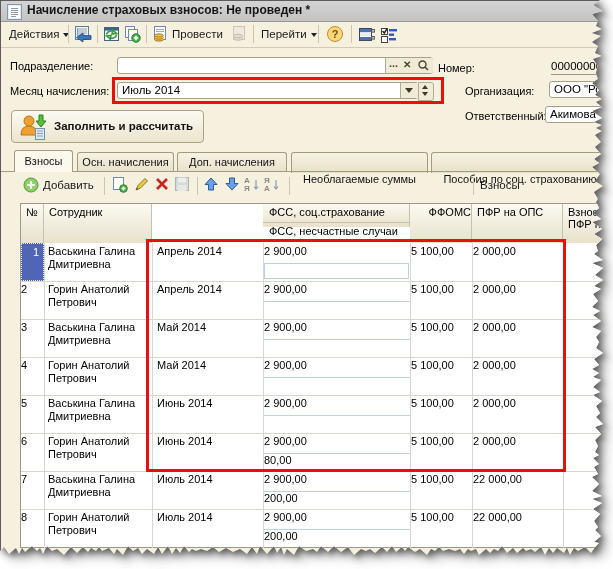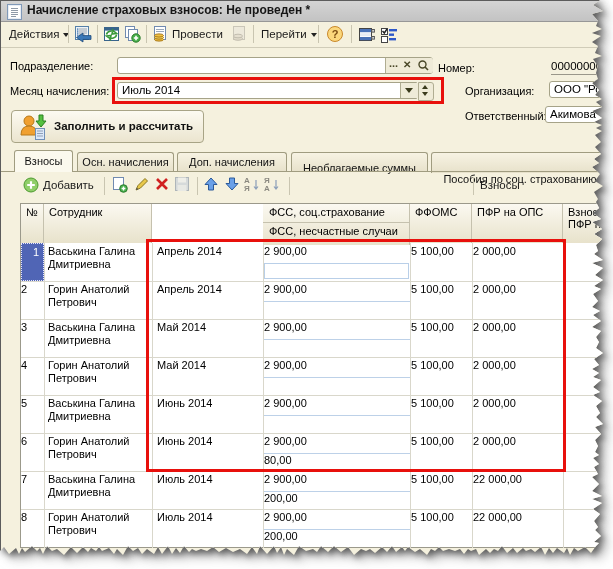--- a/index.html
+++ b/index.html
@@ -175,21 +175,21 @@
             <line x1="19" y1="20.5" x2="25" y2="20.5"></line>
             <line x1="19" y1="23" x2="25" y2="23"></line>
           </g>
     </svg>
     <span style="position:absolute;left:42px;top:9px;font-size:11.5px;font-weight:bold;color:#111;">Заполнить и рассчитать</span>
   </div>
 
   <div class="tab" style="left:14px;top:150px;width:59px;height:22px;background:#fbf9ee;padding-top:4px;z-index:2;">Взносы</div>
   <div class="tab" style="left:77px;top:152px;width:97px;height:20px;padding-top:3px;">Осн. начисления</div>
   <div class="tab" style="left:177px;top:152px;width:110px;height:20px;padding-top:3px;">Доп. начисления</div>
-  <div class="tab" style="left:291px;top:152px;width:137px;height:20px;padding-top:9px;">Необлагаемые суммы</div>
+  <div class="tab" style="left:291px;top:152px;width:137px;height:20px;padding-top:20px;">Необлагаемые суммы</div>
   <div class="tab" style="left:431px;top:152px;width:178px;height:20px;padding-top:20px;">Пособия по соц. страхованию</div>
   <div class="abs" id="tabline"></div>
   <div class="abs" style="left:15px;top:171px;width:57px;height:1px;background:#fbf9ee;z-index:3;"></div>
 
   <div class="abs" id="ttb" style="left:1px;top:172px;width:603px;height:26px;">
     <svg class="abs" style="left:22px;top:5px" width="16" height="16" viewBox="0 0 16 16">
       <circle cx="8" cy="8" r="7" fill="#8fce68" stroke="#4e9a30"></circle>
       <path d="M8 4.2 L8 11.8 M4.2 8 L11.8 8" stroke="#fff" stroke-width="2.2"></path>
     </svg>
     <div class="tbtext" style="left:42px;top:7px">Добавить</div>
@@ -228,25 +228,25 @@
     </svg>
     <div class="sep" style="left:288px;top:5px"></div>
     <div class="sep" style="left:472px;top:5px"></div>
     <div class="tbtext" style="left:479px;top:7px">Взносы</div>
   </div>
 
   <div class="abs" id="grid"></div>
 
   <div class="hd" style="left:21px;top:204px;width:23px;height:39px;">№</div>
   <div class="hd" style="left:44px;top:204px;width:108px;height:39px;">Сотрудник</div>
-  <div class="hd" style="left:263px;top:204px;width:147px;height:41px;padding:0;">
+  <div class="hd" style="left:263px;top:204px;width:147px;height:23px;padding:0;">
      <div style="position:absolute;left:0;top:0;width:147px;height:19px;border-bottom:1px solid #c5c1ae;padding:2px 0 0 6px;box-sizing:border-box;">ФСС, соц.страхование</div>
      <div style="position:absolute;left:0;top:19px;width:147px;height:20px;padding:2px 0 0 6px;box-sizing:border-box;">ФСС, несчастные случаи</div>
   </div>
-  <div class="hd" style="left:410px;top:204px;width:62px;height:39px;">ФФОМС</div>
+  <div class="hd" style="left:410px;top:204px;width:62px;height:39px;text-align:right;">ФФОМС</div>
   <div class="hd" style="left:472px;top:204px;width:91px;height:39px;">ПФР на ОПС</div>
   <div class="hd" style="left:563px;top:204px;width:41px;height:39px;border-right:none;white-space:nowrap;overflow:hidden;">Взносы<br>ПФР н</div>
 
   <div class="abs" style="left:44px;top:243px;width:1px;height:305px;background:#d9d7cb;"></div>
   <div class="abs" style="left:152px;top:243px;width:1px;height:305px;background:#d9d7cb;"></div>
   <div class="abs" style="left:263px;top:243px;width:1px;height:305px;background:#d9d7cb;"></div>
   <div class="abs" style="left:410px;top:243px;width:1px;height:305px;background:#d9d7cb;"></div>
   <div class="abs" style="left:472px;top:243px;width:1px;height:305px;background:#d9d7cb;"></div>
   <div class="abs" style="left:563px;top:243px;width:1px;height:305px;background:#d9d7cb;"></div>
   <div class="rowline" style="left:21px;top:281px;width:583px;"></div>

